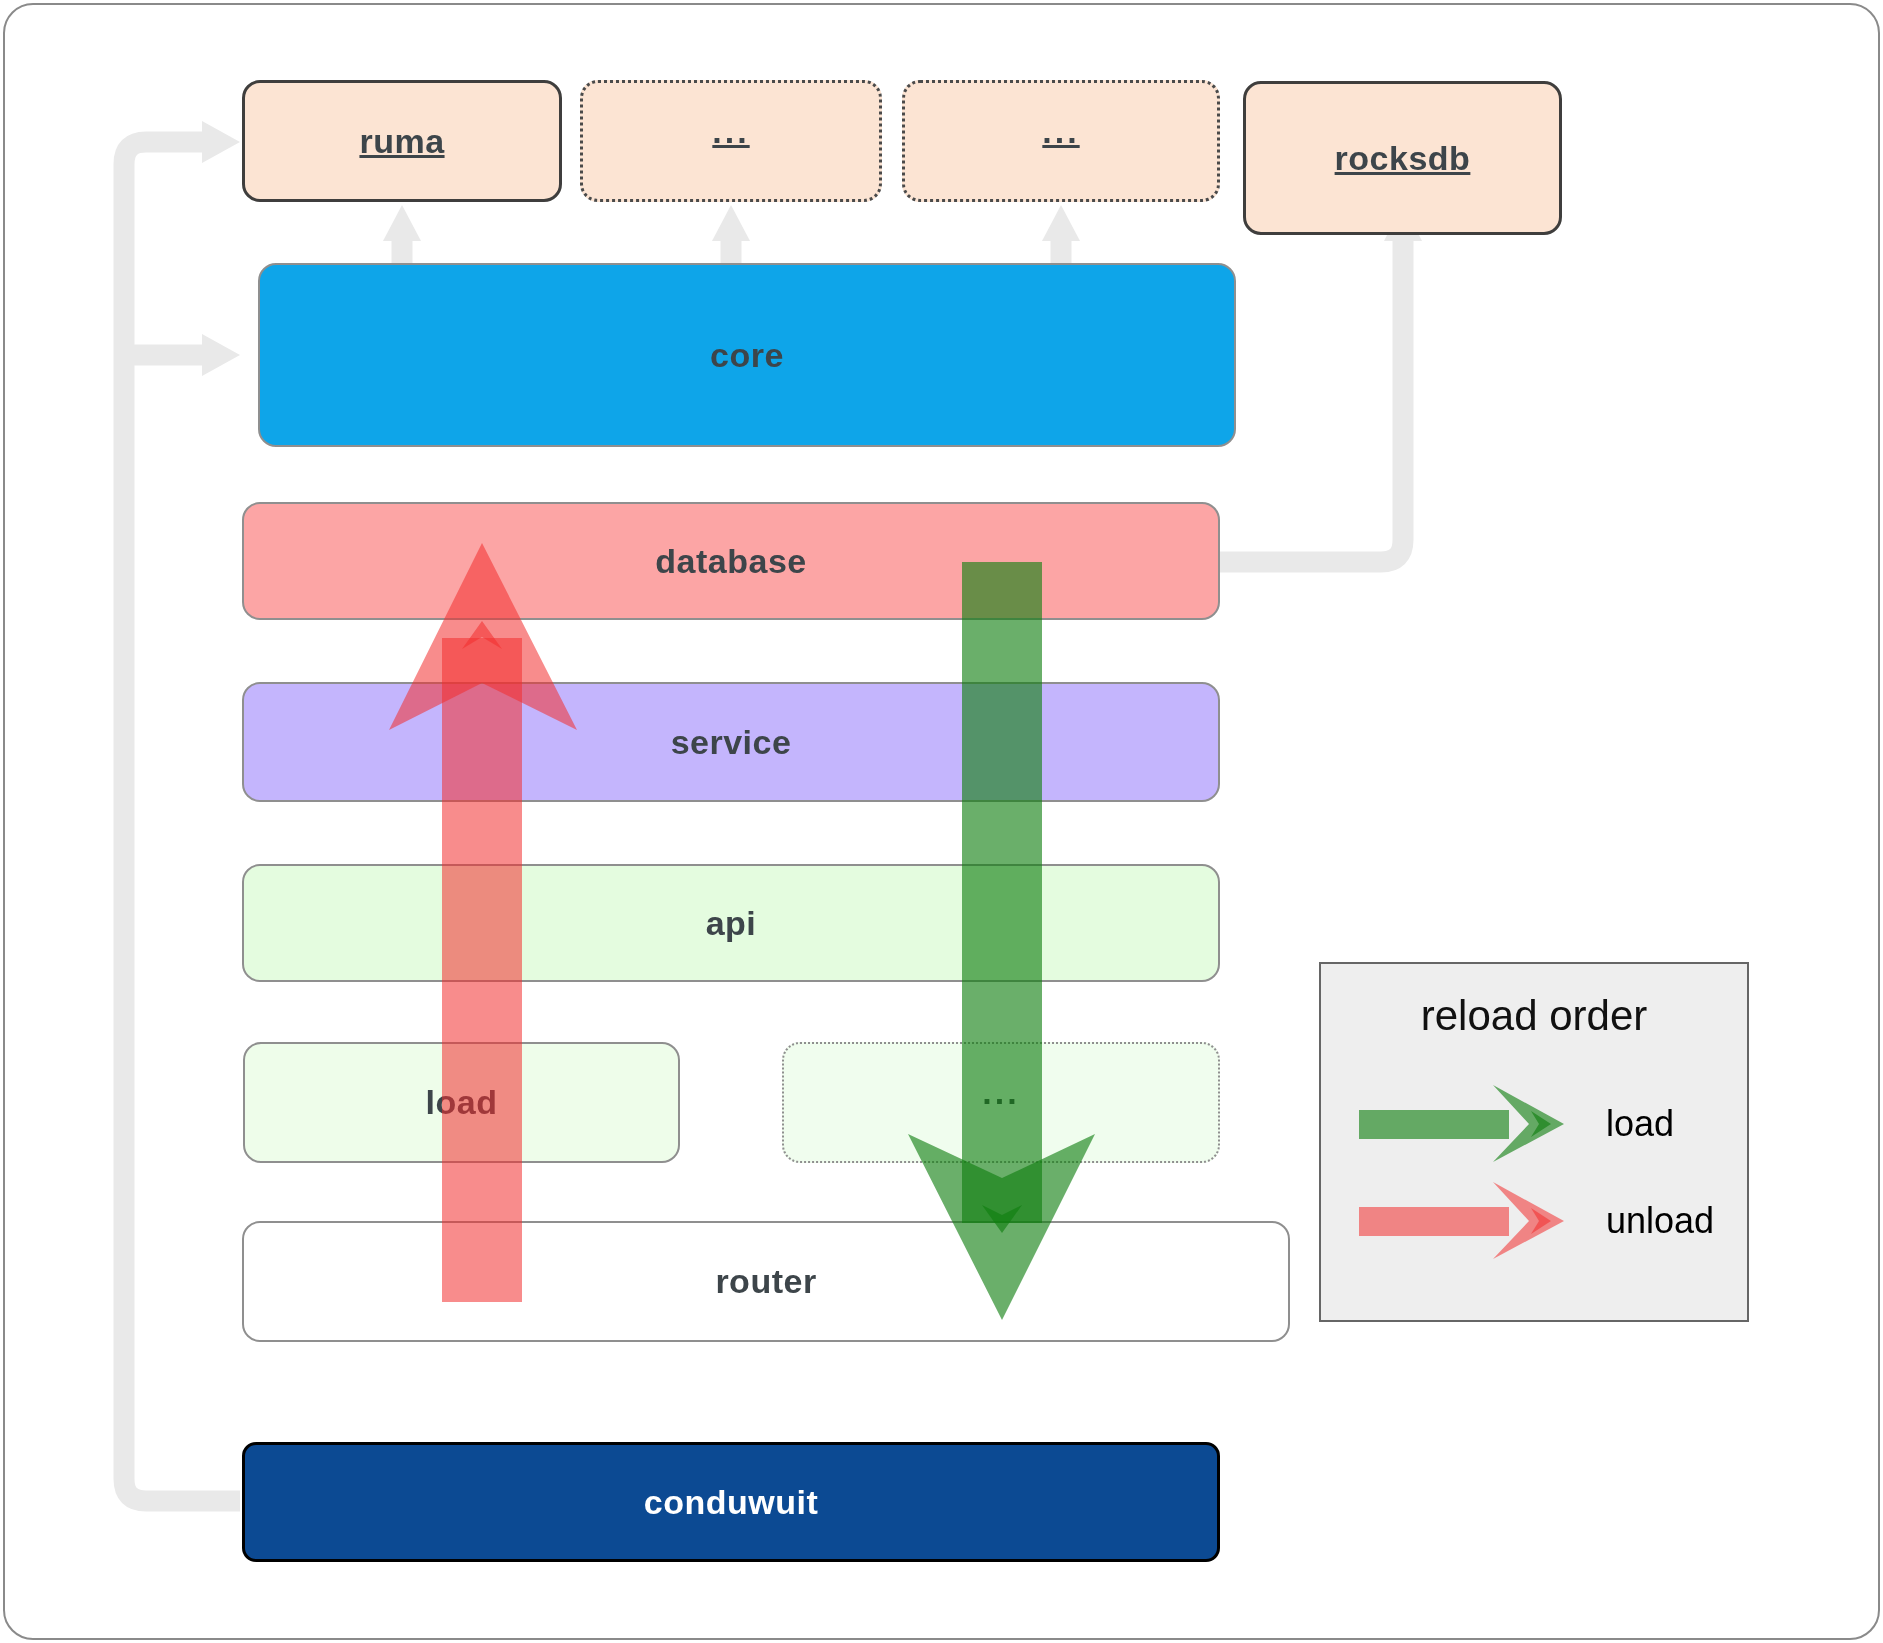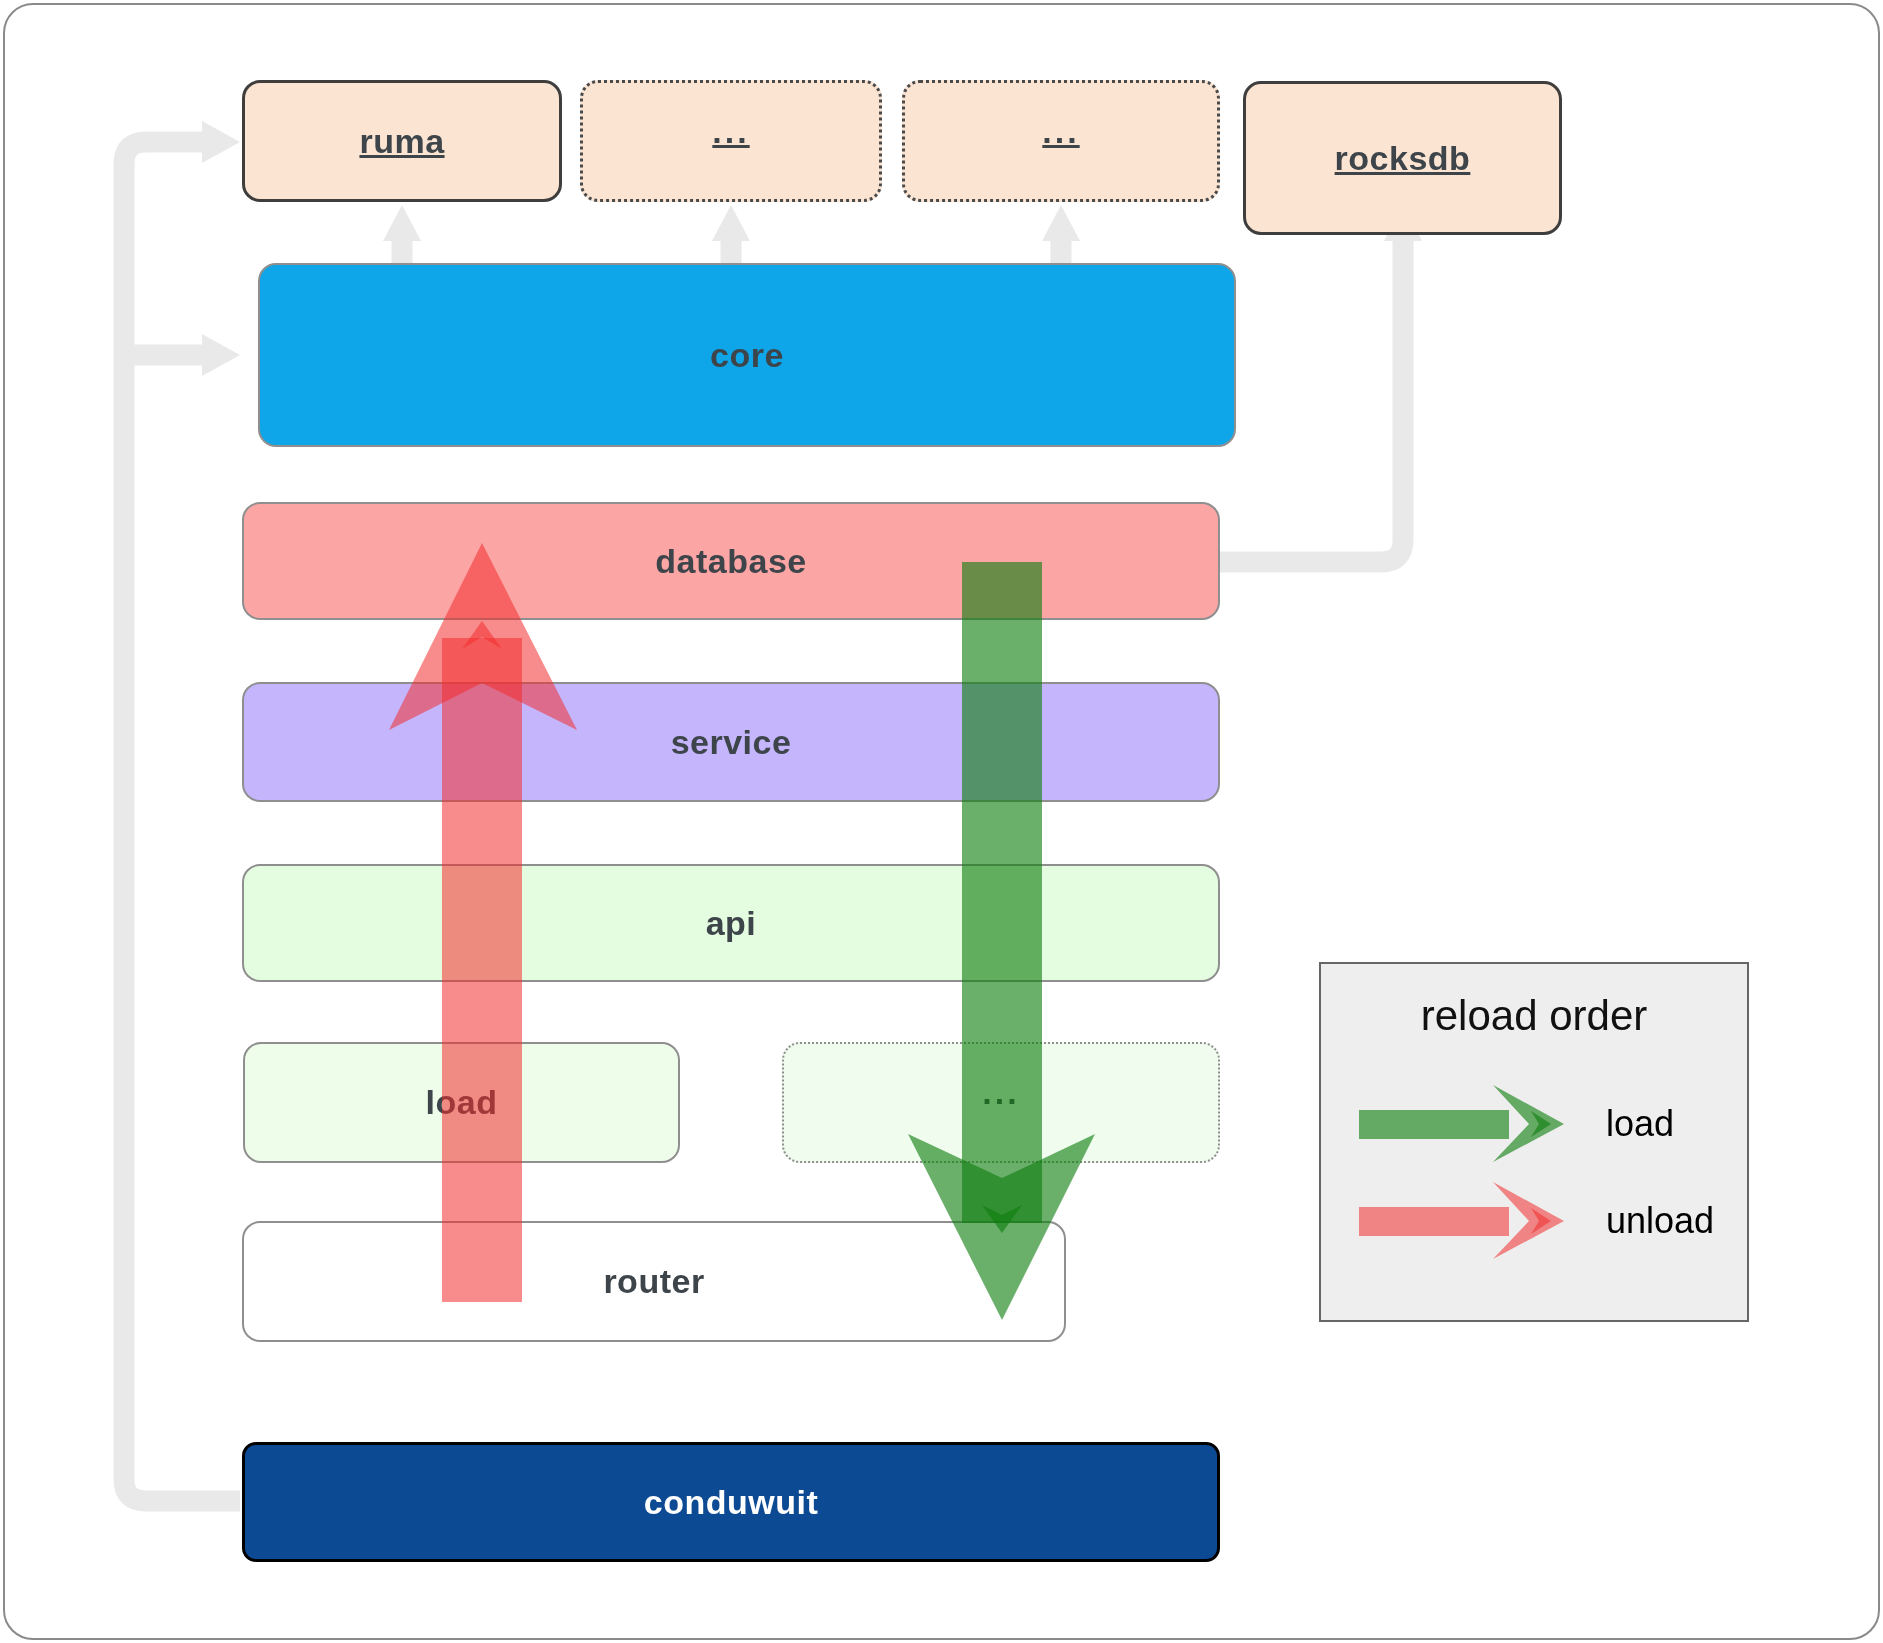--- a/index.html
+++ b/index.html
@@ -91,21 +91,21 @@
   </div>
   <div class="node grayline" style="left:242px;top:864px;width:978px;height:118px;background:#e4fcdf;">
     <span>api</span>
   </div>
   <div class="node grayline" style="left:243px;top:1042px;width:437px;height:121px;background:#eefdea;">
     <span>load</span>
   </div>
   <div class="node grayline" style="left:782px;top:1042px;width:438px;height:121px;background:#f0fdee;border-style:dotted;">
     <span class="dots-label">...</span>
   </div>
-  <div class="node grayline" style="left:242px;top:1221px;width:824px;height:121px;background:#ffffff;">
+  <div class="node grayline" style="left:242px;top:1221px;width:1048px;height:121px;background:#ffffff;">
     <span>router</span>
   </div>
   <div class="node blue-node" style="left:242px;top:1442px;width:978px;height:120px;">
     <span>conduwuit</span>
   </div>
 
   <svg class="layer overlay" viewBox="0 0 1883 1643">
 
     <rect x="442" y="638" width="80" height="664" fill="#f22e2e" fill-opacity="0.55"></rect>
     <polygon points="482,543 577,730 482,683 389,730" fill="#f22e2e" fill-opacity="0.55"></polygon>

